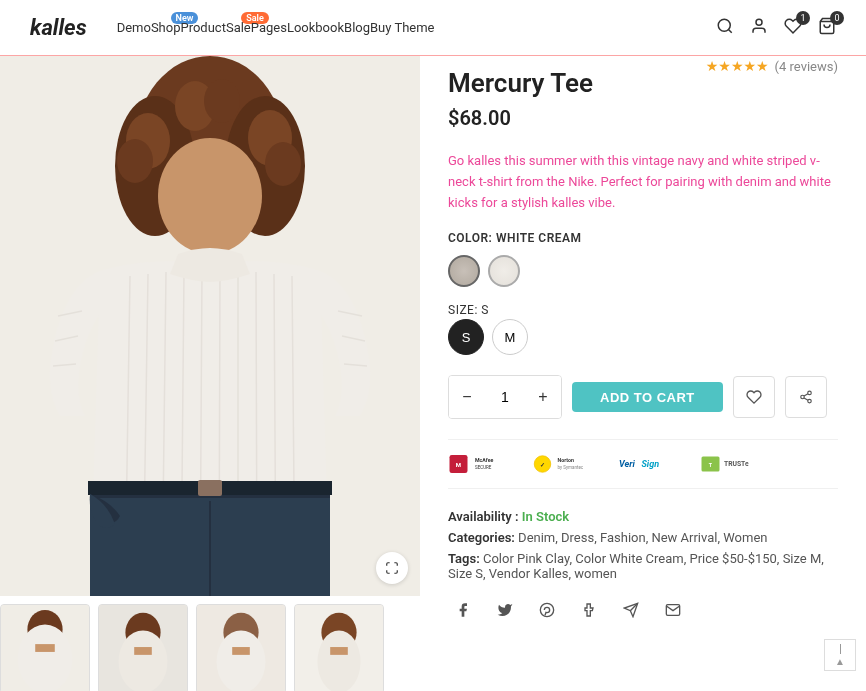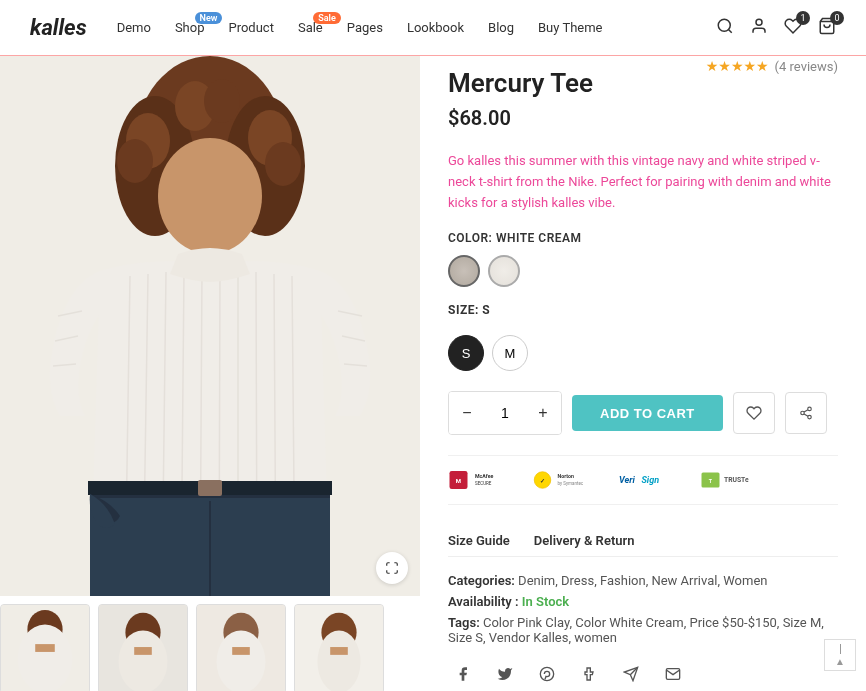--- a/index.html
+++ b/index.html
@@ -1,21 +1,21 @@
 <!DOCTYPE html>
 <html><head>
   <meta charset="utf-8">
   <style>
     * { box-sizing: border-box; margin: 0; padding: 0; }
     body { font-family: -apple-system, BlinkMacSystemFont, 'Segoe UI', Roboto, sans-serif; font-size: 14px; color: #333; background: #fff; width: 866px; }
 
     
     .header { display: flex; align-items: center; padding: 0 30px; height: 56px; border-bottom: 1px solid #fca5a5; }
     .logo { font-size: 22px; font-weight: 700; color: #222; margin-right: 30px; font-style: italic; }
-    .nav { display: flex; align-items: center; gap: 24px; flex: 1; }
+    .nav { display: flex; align-items: center; flex: 1; }
     .nav-item { font-size: 13px; color: #333; cursor: pointer; position: relative; text-decoration: none; }
     .nav-badge { position: absolute; top: -8px; right: -18px; background: #4a90d9; color: #fff; font-size: 9px; padding: 1px 5px; border-radius: 8px; font-weight: 600; }
     .nav-badge.sale { background: #ff6b35; }
     .header-icons { display: flex; align-items: center; gap: 16px; margin-left: auto; }
     .header-icon { cursor: pointer; position: relative; color: #333; font-size: 16px; }
     .cart-badge { position: absolute; top: -6px; right: -8px; background: #333; color: #fff; font-size: 9px; width: 14px; height: 14px; border-radius: 50%; display: flex; align-items: center; justify-content: center; }
 
     
     .product-container { display: flex; gap: 0; }
 
@@ -35,30 +35,30 @@
     .rating-count { color: #888; font-size: 13px; }
     .product-desc { font-size: 13px; color: #ec4899; line-height: 1.6; margin-bottom: 18px; clear: both; margin-top: 9px; }
     
     .color-label { font-size: 12px; font-weight: 600; color: #333; text-transform: uppercase; letter-spacing: 0.5px; margin-bottom: 10px; }
     .color-options { display: flex; gap: 8px; margin-bottom: 16px; }
     .color-swatch { width: 32px; height: 32px; border-radius: 50%; cursor: pointer; border: 2px solid transparent; }
     .color-swatch.active { border-color: #666; }
     .color-swatch.gray { background: radial-gradient(circle, #c8c0b8 0%, #b0a89e 100%); }
     .color-swatch.white-cream { background: radial-gradient(circle, #f0ede8 0%, #e4e0da 100%); border: 2px solid #aaa; }
 
-    .size-label { font-size: 12px; font-weight: 700; color: #333; text-transform: uppercase; letter-spacing: 0.5px; margin-bottom: 18px; }
+    .size-label { font-size: 12px; font-weight: 400; color: #333; text-transform: uppercase; letter-spacing: 0.5px; margin-bottom: 2px; }
     .size-options { display: flex; gap: 8px; margin-bottom: 20px; }
     .size-btn { width: 36px; height: 36px; border-radius: 50%; border: 1px solid #ccc; background: #fff; font-size: 13px; cursor: pointer; display: flex; align-items: center; justify-content: center; }
     .size-btn.active { background: #222; color: #fff; border-color: #222; }
 
     .add-to-cart-row { display: flex; align-items: center; gap: 10px; margin-bottom: 20px; }
     .qty-control { display: flex; align-items: center; border: 1px solid #ddd; border-radius: 4px; overflow: hidden; }
     .qty-btn { width: 36px; height: 42px; background: #fff; border: none; cursor: pointer; font-size: 16px; color: #333; display: flex; align-items: center; justify-content: center; }
     .qty-val { width: 40px; height: 42px; text-align: center; border: none; outline: none; font-size: 14px; background: #fff; }
-    .add-cart-btn { background: #4fc3c3; color: #fff; border: none; padding: 0 28px; height: 36px; border-radius: 4px; font-size: 13px; font-weight: 600; cursor: pointer; text-transform: uppercase; letter-spacing: 0.5px; }
+    .add-cart-btn { background: #4fc3c3; color: #fff; border: none; padding: 0 28px; height: 30px; border-radius: 4px; font-size: 13px; font-weight: 600; cursor: pointer; text-transform: uppercase; letter-spacing: 0.5px; }
     .wishlist-btn { width: 42px; height: 42px; border: 1px solid #ddd; border-radius: 4px; background: #fff; cursor: pointer; display: flex; align-items: center; justify-content: center; font-size: 16px; }
     .share-btn { width: 42px; height: 42px; border: 1px solid #ddd; border-radius: 4px; background: #fff; cursor: pointer; display: flex; align-items: center; justify-content: center; font-size: 14px; }
 
     .trust-badges { display: flex; align-items: center; gap: 24px; margin-bottom: 20px; padding: 10px 0; border-top: 1px solid #f0f0f0; border-bottom: 1px solid #f0f0f0; }
     .trust-badge { display: flex; align-items: center; gap: 4px; }
     .trust-links { display: flex; gap: 24px; margin-bottom: 16px; padding: 8px 0; border-bottom: 1px solid #eee; }
     .trust-link { font-size: 13px; font-weight: 600; color: #333; cursor: pointer; }
 
     .meta-row { margin-bottom: 6px; font-size: 13px; color: #555; }
     .meta-label { color: #333; font-weight: 600; }
@@ -305,32 +305,28 @@
 
       <div class="trust-badge">
         <svg width="60" height="28" viewBox="0 0 80 32">
           <rect x="2" y="6" width="24" height="20" rx="2" fill="#8bc34a"></rect>
           <text x="14" y="20" text-anchor="middle" fill="white" font-size="7" font-weight="bold">T</text>
           <text x="32" y="18" fill="#555" font-size="9" font-weight="bold">TRUSTe</text>
         </svg>
       </div>
     </div>
 
-    <div class="trust-links">
-      <span class="trust-link">Size Guide</span>
-      <span class="trust-link">Delivery &amp; Return</span>
-    </div>
-
+
+    <div class="meta-row">
+      <span class="meta-label">Availability :</span>
+      <span class="meta-value-green"> <span>In Stock</span></span>
+    </div>
     <div class="meta-row">
       <span class="meta-label">Categories:</span>
       <span> <span>Denim, Dress, Fashion, New Arrival, Women</span></span>
-    </div>
-    <div class="meta-row">
-      <span class="meta-label">Availability :</span>
-      <span class="meta-value-green"> <span>In Stock</span></span>
     </div>
     <div class="meta-row">
       <span class="meta-label">Tags:</span>
       <span> <span>Color Pink Clay, Color White Cream, Price $50-$150, Size M, Size S, Vendor Kalles, women</span></span>
     </div>
 
     <div class="social-share">
       <span class="social-icon">
         <svg width="16" height="16" viewBox="0 0 24 24" fill="#555">
             <path d="M18 2h-3a5 5 0 0 0-5 5v3H7v4h3v8h4v-8h3l1-4h-4V7a1 1 0 0 1 1-1h3z"></path>

